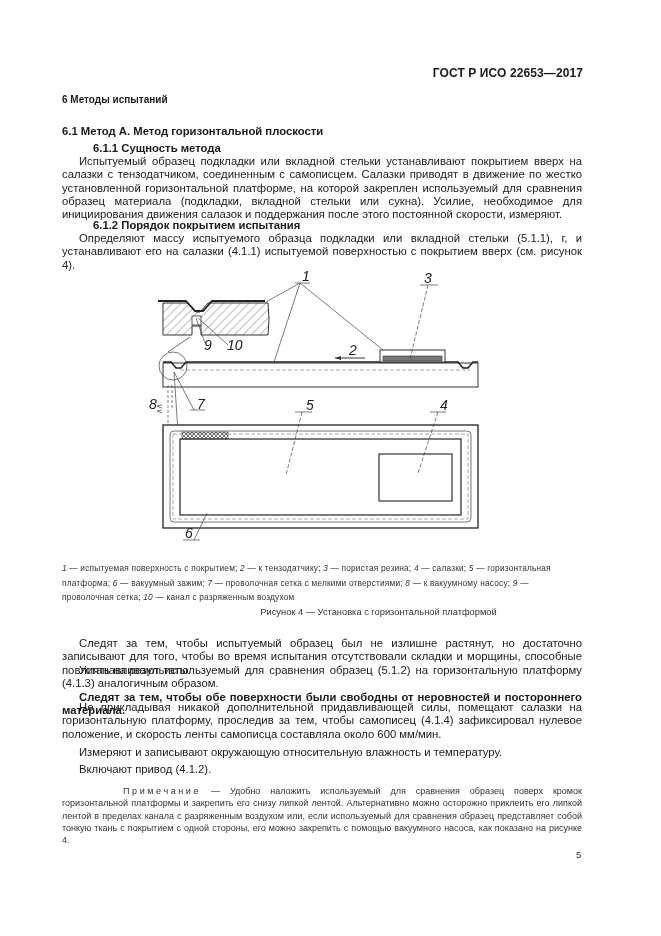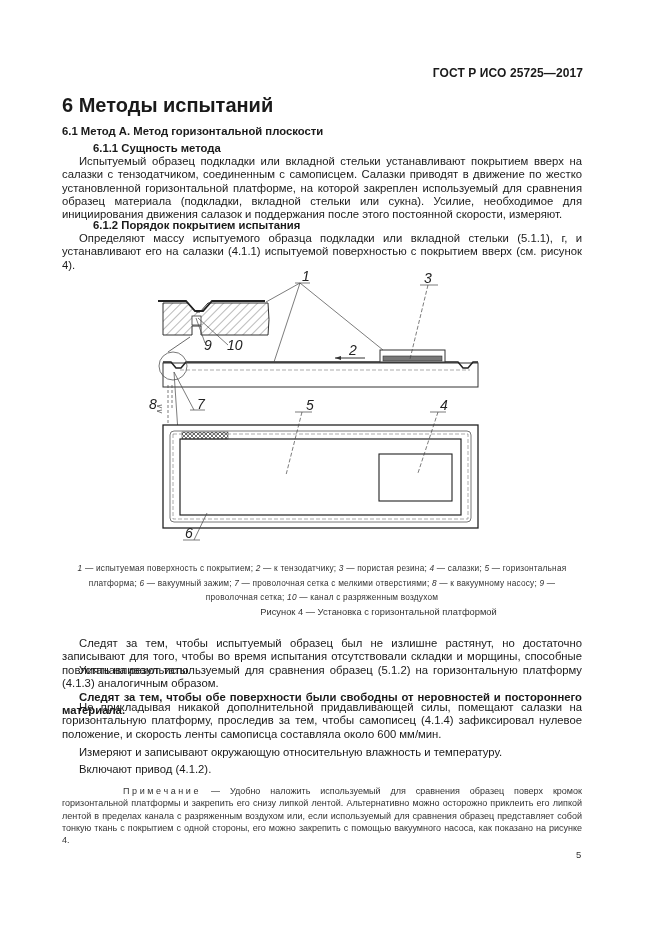--- a/index.html
+++ b/index.html
@@ -1,39 +1,39 @@
 <!DOCTYPE html>
 <html><head>
 <meta charset="utf-8">
 <style>
   html, body { margin: 0; padding: 0; background: #ffffff; }
   body { width: 661px; height: 936px; position: relative; overflow: hidden;
          font-family: "Liberation Sans", sans-serif; color: #1a1a1a; }
   .abs { position: absolute; }
   .doc-code { right: 78px; top: 66px; font-weight: bold; font-size: 12px; letter-spacing: 0.1px; }
-  .h1 { left: 62px; top: 94px; font-weight: bold; font-size: 20px; text-align: center; }
+  .h1 { left: 62px; top: 94px; font-weight: bold; font-size: 10px; text-align: center; }
   .h2 { left: 62px; top: 125px; font-weight: bold; font-size: 11.3px; }
   .h3 { font-weight: bold; font-size: 11.3px; padding-left: 31px; }
   .para { position: absolute; left: 62px; width: 520px; font-size: 11.3px; line-height: 13.3px;
           text-align: justify; text-indent: 17px; }
   .caption-legend { position: absolute; left: 62px; width: 520px; top: 561px; font-size: 8.3px;
-          line-height: 14.5px; text-align: center; color: #333; letter-spacing: 0.2px; }
+          line-height: 14.5px; text-align: left; color: #333; letter-spacing: 0.2px; }
   .caption-legend i { font-style: italic; }
   .fig-title { position: absolute; left: 0; width: 661px; top: 607px; font-size: 9.3px; text-align: center; color: #333; padding-left: 48px; }
   .note { position: absolute; left: 62px; width: 520px; top: 785px; font-size: 9px; line-height: 12.3px;
           text-align: justify; text-indent: 17px; color: #333; }
   .note .spaced { letter-spacing: 2.6px; margin-left: 44px; }
   .page-num { left: 576px; top: 849px; font-size: 9.5px; color: #333; }
   svg { position: absolute; left: 0; top: 0; }
   .lbl { font-family: "Liberation Sans", sans-serif; font-style: italic; font-size: 14px; fill: #222; }
 </style>
 </head>
 <body>
 
-<div class="abs doc-code">ГОСТ Р ИСО 25725—2017</div>
+<div class="abs doc-code">ГОСТ Р ИСО 22653—2017</div>
 
 <div class="abs h1">6  Методы испытаний</div>
 <div class="abs h2">6.1  Метод А. Метод горизонтальной плоскости</div>
 
 <div class="abs h3" style="left:62px; top:142px;">6.1.1  Сущность метода</div>
 <div class="para" style="top:155px;">Испытуемый образец подкладки или вкладной стельки устанавливают покрытием вверх на салазки с тензодатчиком, соединенным с самописцем. Салазки приводят в движение по жестко установленной горизонтальной платформе, на которой закреплен используемый для сравнения образец материала (подкладки, вкладной стельки или сукна). Усилие, необходимое для инициирования движения салазок и поддержания после этого постоянной скорости, измеряют.</div>
 
 <div class="abs h3" style="left:62px; top:219px;">6.1.2  Порядок покрытием испытания</div>
 <div class="para" style="top:232px;">Определяют массу испытуемого образца подкладки или вкладной стельки (5.1.1), г, и устанавливают его на салазки (4.1.1) испытуемой поверхностью с покрытием вверх (см. рисунок 4).</div>
 

